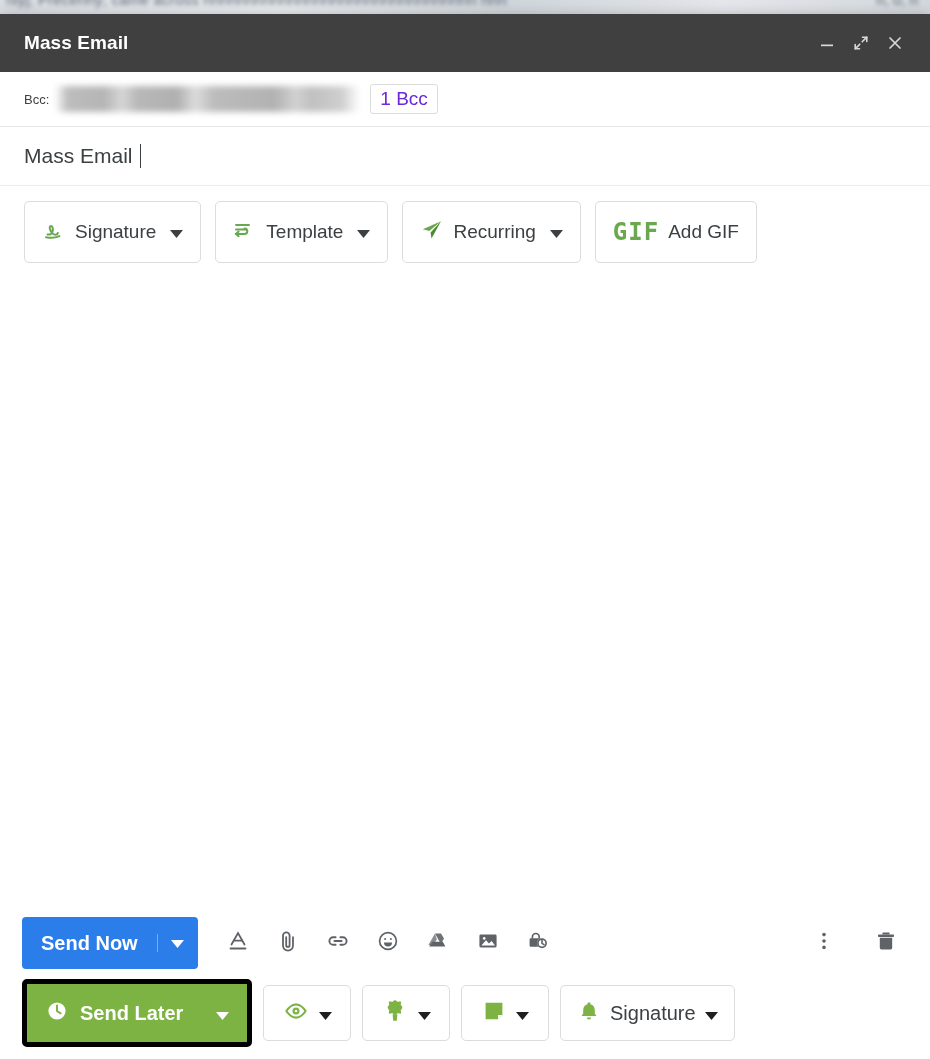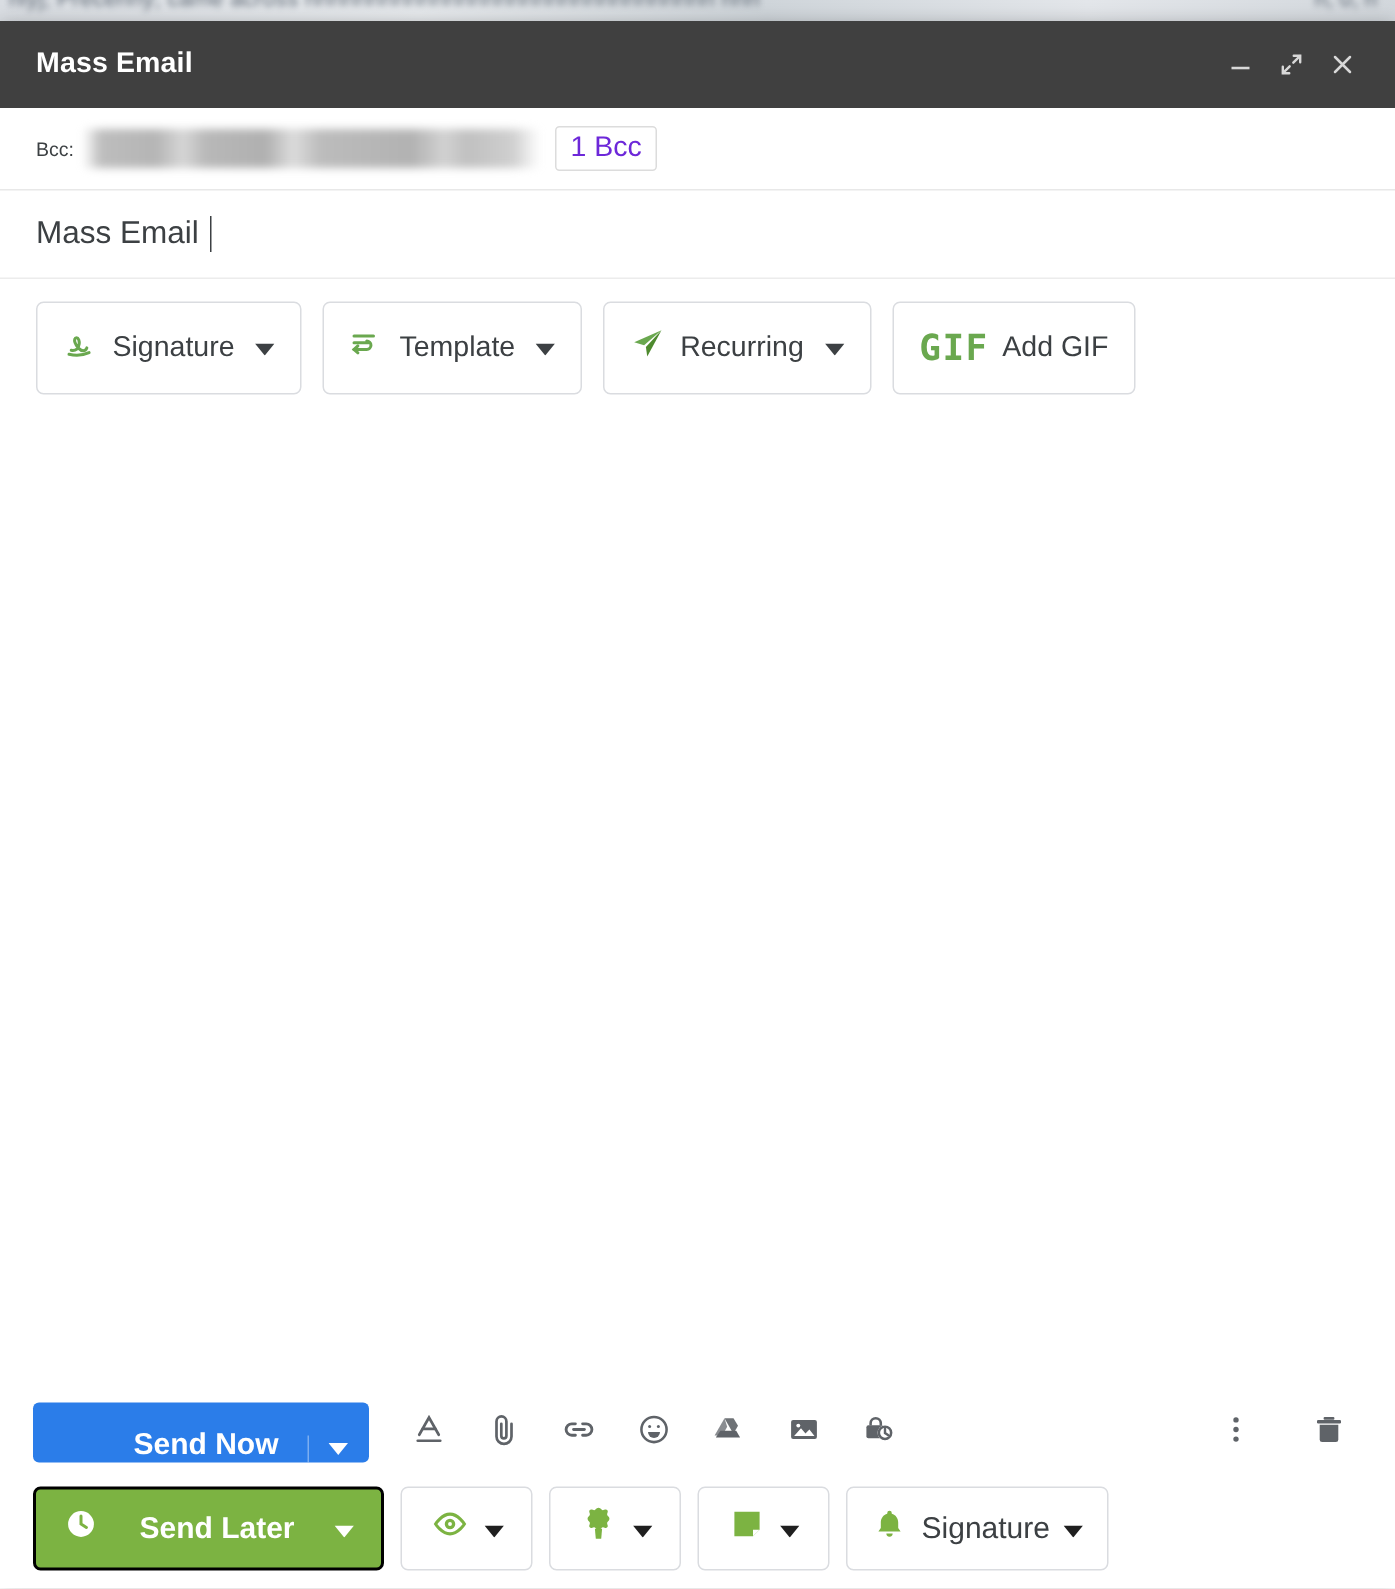--- a/index.html
+++ b/index.html
@@ -190,27 +190,26 @@
   
   .action-bar {
     display: flex;
     align-items: center;
     padding: 0 22px 0 22px;
     height: 72px;
     flex: 0 0 auto;
   }
   .send-split {
     display: inline-flex;
-    align-items: flex-end;
+    align-items: center;
     background: #2b7de9;
     border-radius: 4px;
     overflow: hidden;
     cursor: pointer;
-    height: 40px;
-    padding-left: 48px;
+    height: 52px;
   }
   .send-split .send-label {
     display: flex;
     align-items: center;
     padding: 0 19px;
     color: #ffffff;
     font-size: 20px;
     font-weight: bold;
   }
   .send-split .send-caret {
@@ -245,25 +244,25 @@
   .tool-bar {
     display: flex;
     align-items: center;
     gap: 11px;
     padding: 0 22px 12px;
     flex: 0 0 auto;
   }
   .btn-green {
     display: inline-flex;
     align-items: center;
-    gap: 27px;
-    height: 56px;
+    gap: 11px;
+    height: 68px;
     padding: 0 18px;
     background: #7cb342;
-    border: 2px solid #000000;
+    border: 5px solid #000000;
     border-radius: 5px;
     color: #ffffff;
     font-size: 20px;
     font-weight: bold;
     cursor: pointer;
     box-sizing: border-box;
     min-width: 230px;
   }
   .btn-green .caret-down { margin-left: auto; }
   .btn-outline {

